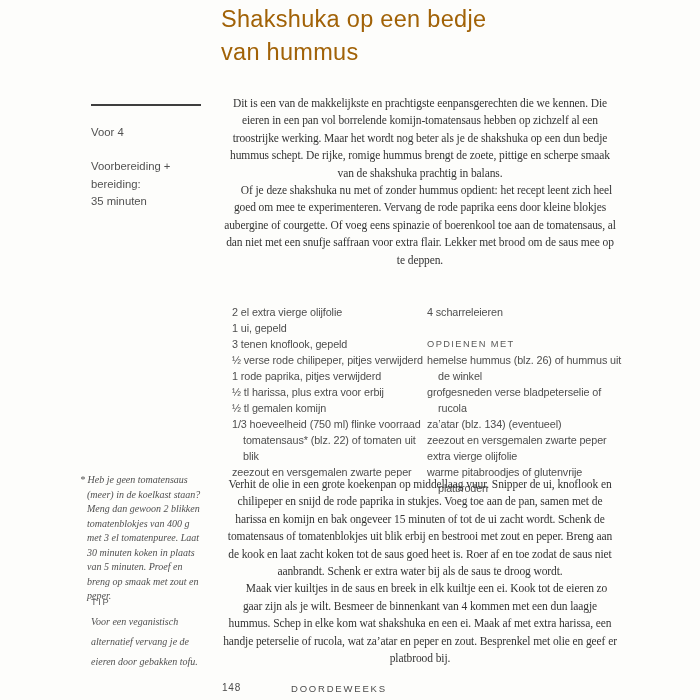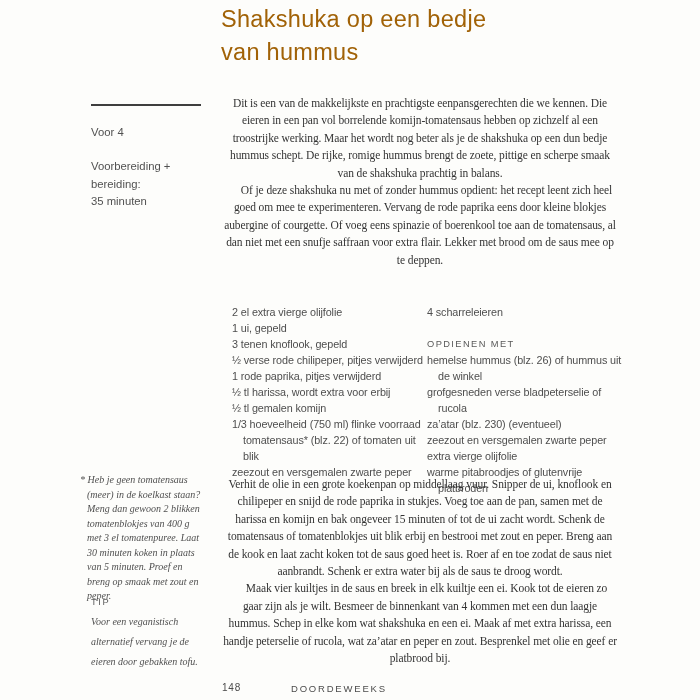--- a/index.html
+++ b/index.html
@@ -108,34 +108,34 @@
     <p>Dit is een van de makkelijkste en prachtigste eenpansgerechten die we kennen. Die eieren in een pan vol borrelende komijn-tomatensaus hebben op zichzelf al een troostrijke werking. Maar het wordt nog beter als je de shakshuka op een dun bedje hummus schept. De rijke, romige hummus brengt de zoete, pittige en scherpe smaak van de shakshuka prachtig in balans.</p>
     <p>Of je deze shakshuka nu met of zonder hummus opdient: het recept leent zich heel goed om mee te experimenteren. Vervang de rode paprika eens door kleine blokjes aubergine of courgette. Of voeg eens spinazie of boerenkool toe aan de tomatensaus, al dan niet met een snufje saffraan voor extra flair. Lekker met brood om de saus mee op te deppen.</p>
   </div>
 
   <div class="ing-col ing-col-left">
       <div class="ing">2 el extra vierge olijfolie</div>
       <div class="ing">1 ui, gepeld</div>
       <div class="ing">3 tenen knoflook, gepeld</div>
       <div class="ing">½ verse rode chilipeper, pitjes verwijderd</div>
       <div class="ing">1 rode paprika, pitjes verwijderd</div>
-      <div class="ing">½ tl harissa, wordt extra voor erbij</div>
+      <div class="ing">½ tl harissa, plus extra voor erbij</div>
       <div class="ing">½ tl gemalen komijn</div>
       <div class="ing">1/3 hoeveelheid (750 ml) flinke voorraad tomatensaus* (blz. 22) of tomaten uit blik</div>
       <div class="ing">zeezout en versgemalen zwarte peper</div>
     </div>
 
   <div class="ing-col ing-col-right">
     <div class="ing">4 scharreleieren</div>
     <div class="ing-spacer"></div>
     <div class="serve-label">OPDIENEN MET</div>
     <div>
         <div class="ing">hemelse hummus (blz. 26) of hummus uit de winkel</div>
         <div class="ing">grofgesneden verse bladpeterselie of rucola</div>
-        <div class="ing">za’atar (blz. 230) (eventueel)</div>
+        <div class="ing">za’atar (blz. 134) (eventueel)</div>
         <div class="ing">zeezout en versgemalen zwarte peper</div>
         <div class="ing">extra vierge olijfolie</div>
         <div class="ing">warme pitabroodjes of glutenvrije platbroden</div>
       </div>
   </div>
 
   <div class="copy copy-method">
     <p>Verhit de olie in een grote koekenpan op middellaag vuur. Snipper de ui, knoflook en chilipeper en snijd de rode paprika in stukjes. Voeg toe aan de pan, samen met de harissa en komijn en bak ongeveer 15 minuten of tot de ui zacht wordt. Schenk de tomatensaus of tomatenblokjes uit blik erbij en bestrooi met zout en peper. Breng aan de kook en laat zacht koken tot de saus goed heet is. Roer af en toe zodat de saus niet aanbrandt. Schenk er extra water bij als de saus te droog wordt.</p>
     <p>Maak vier kuiltjes in de saus en breek in elk kuiltje een ei. Kook tot de eieren zo gaar zijn als je wilt. Besmeer de binnenkant van 4 kommen met een dun laagje hummus. Schep in elke kom wat shakshuka en een ei. Maak af met extra harissa, een handje peterselie of rucola, wat za’atar en peper en zout. Besprenkel met olie en geef er platbrood bij.</p>
   </div>

